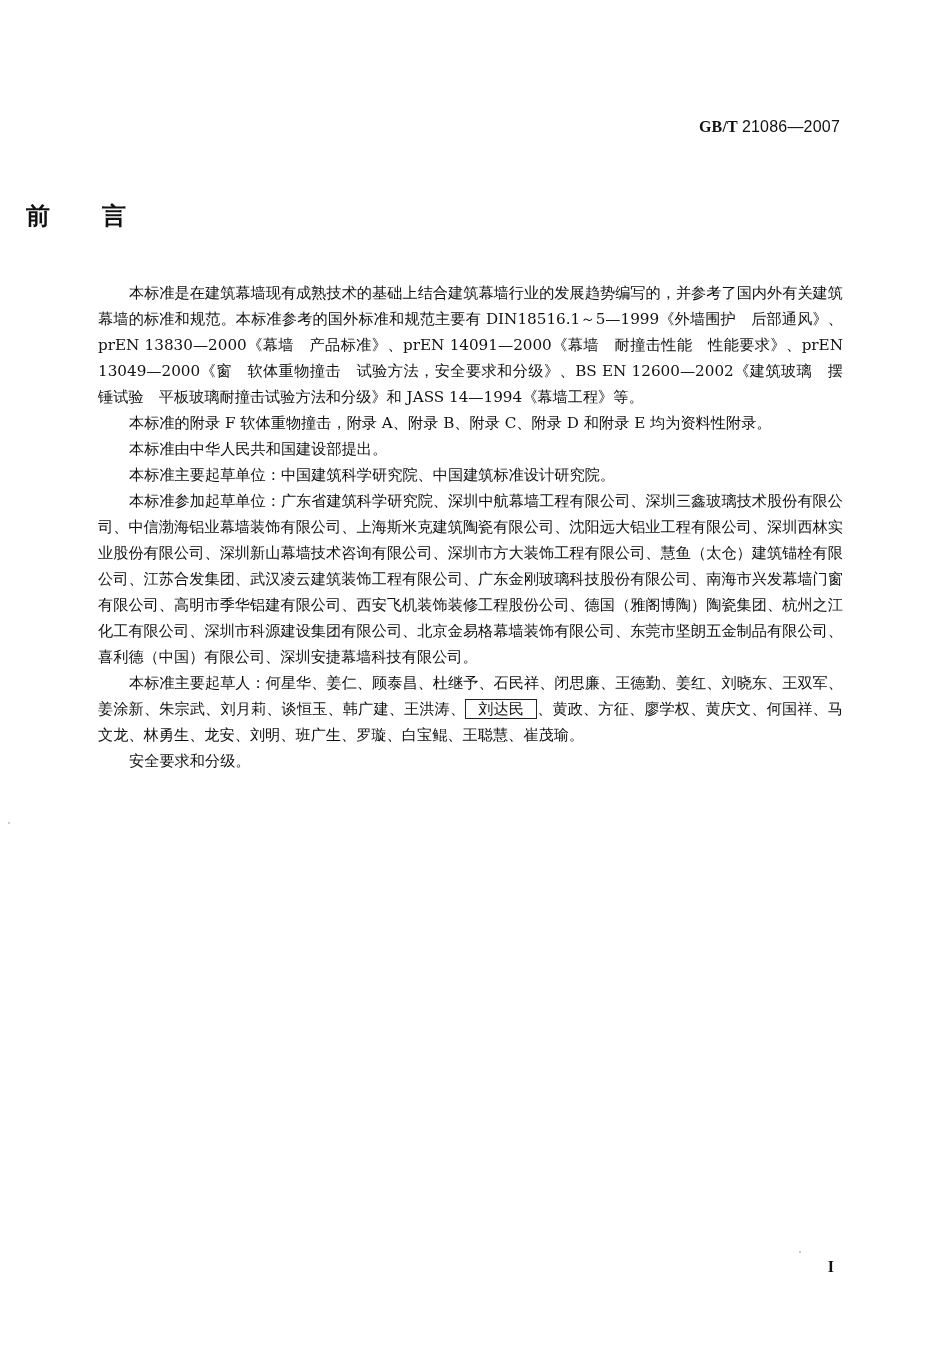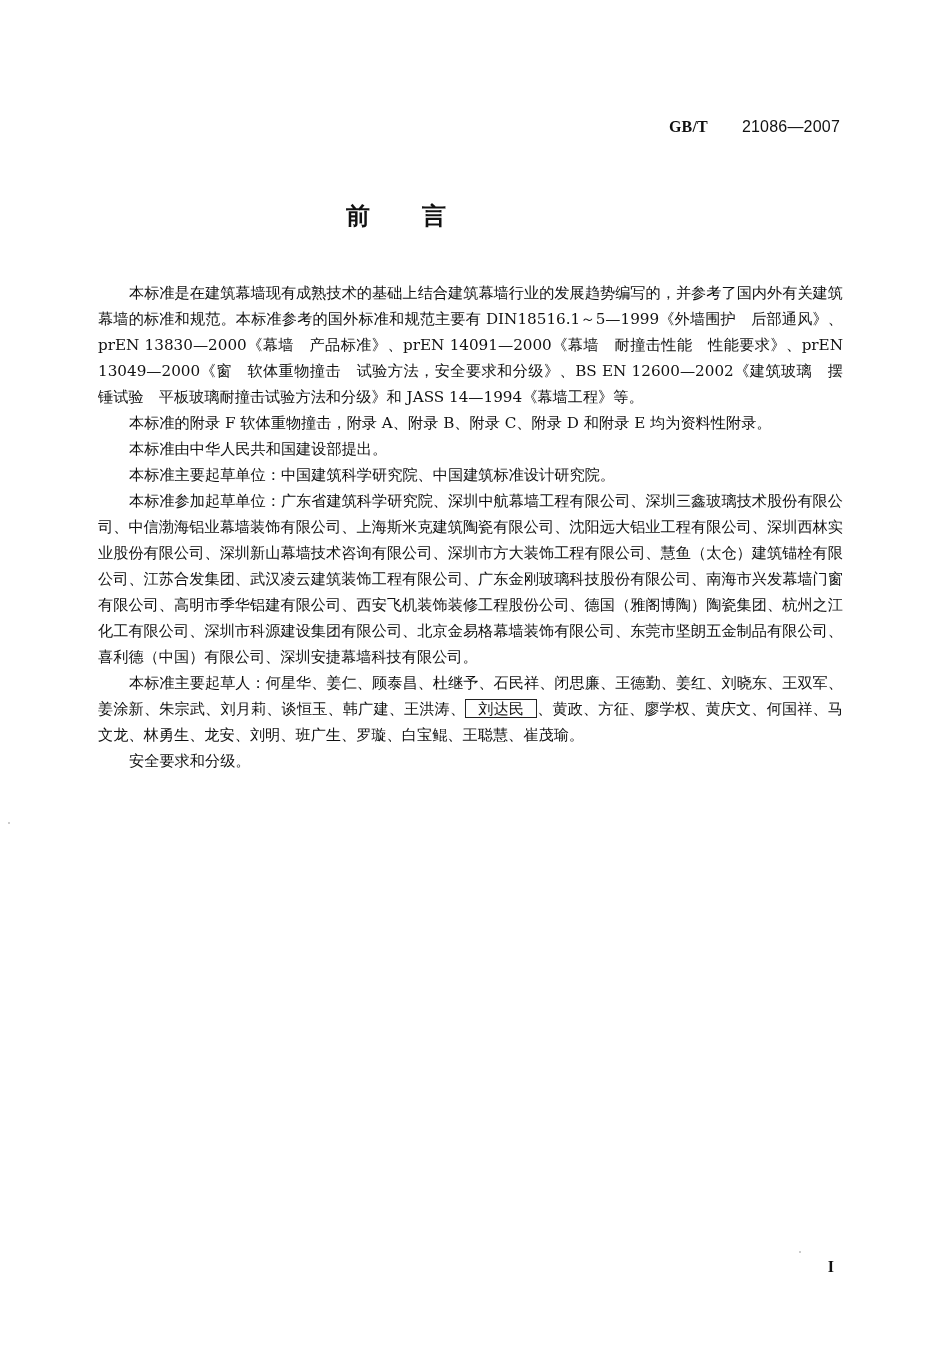--- a/index.html
+++ b/index.html
@@ -1,27 +1,27 @@
 <!DOCTYPE html>
 <html><head>
 <meta charset="utf-8">
 <style>
   html, body { margin: 0; padding: 0; background: #ffffff; }
   body { width: 950px; height: 1354px; position: relative; overflow: hidden;
          font-family: "DejaVu Serif", "Liberation Serif", serif; color: #111; }
   .std-code { position: absolute; top: 118px; right: 110px; font-size: 16px; font-weight: bold;
               font-family: "Liberation Serif", "DejaVu Serif", serif; letter-spacing: 0.2px; }
-  .std-code .num { font-weight: normal; font-family: "Liberation Sans", "DejaVu Sans", sans-serif; margin-left: 30px; }
-  .title { position: absolute; top: 200px; left: 0; width: 792px; text-align: center;
+  .std-code .num { font-weight: normal; font-family: "Liberation Sans", "DejaVu Sans", sans-serif; }
+  .title { position: absolute; top: 200px; left: 0; width: 792px; 
            font-size: 24px; font-weight: bold; font-family: "DejaVu Sans", sans-serif; }
   .title span { display: inline-block; margin: 0 26px; }
   .body { position: absolute; top: 280px; left: 98px; width: 745px; font-size: 15.2px;
           line-height: 26px; text-align: justify; }
   .para { margin: 0; text-indent: 31px; }
-  .boxed { border: 1px solid #222; padding: 0 12px; font-family: Liberation Serif, serif; }
+  .boxed { border: 1px solid #222; padding: 0 12px; }
   .page-num { position: absolute; top: 1258px; right: 116px; font-size: 16px;
               font-family: "Liberation Serif", serif; font-weight: bold; }
   .speck { position: absolute; width: 2px; height: 2px; background: #bbb; border-radius: 1px; }
 </style>
 </head>
 <body>
 
 <div class="std-code">
   <span>GB/T</span>
   <span class="num">21086—2007</span>

